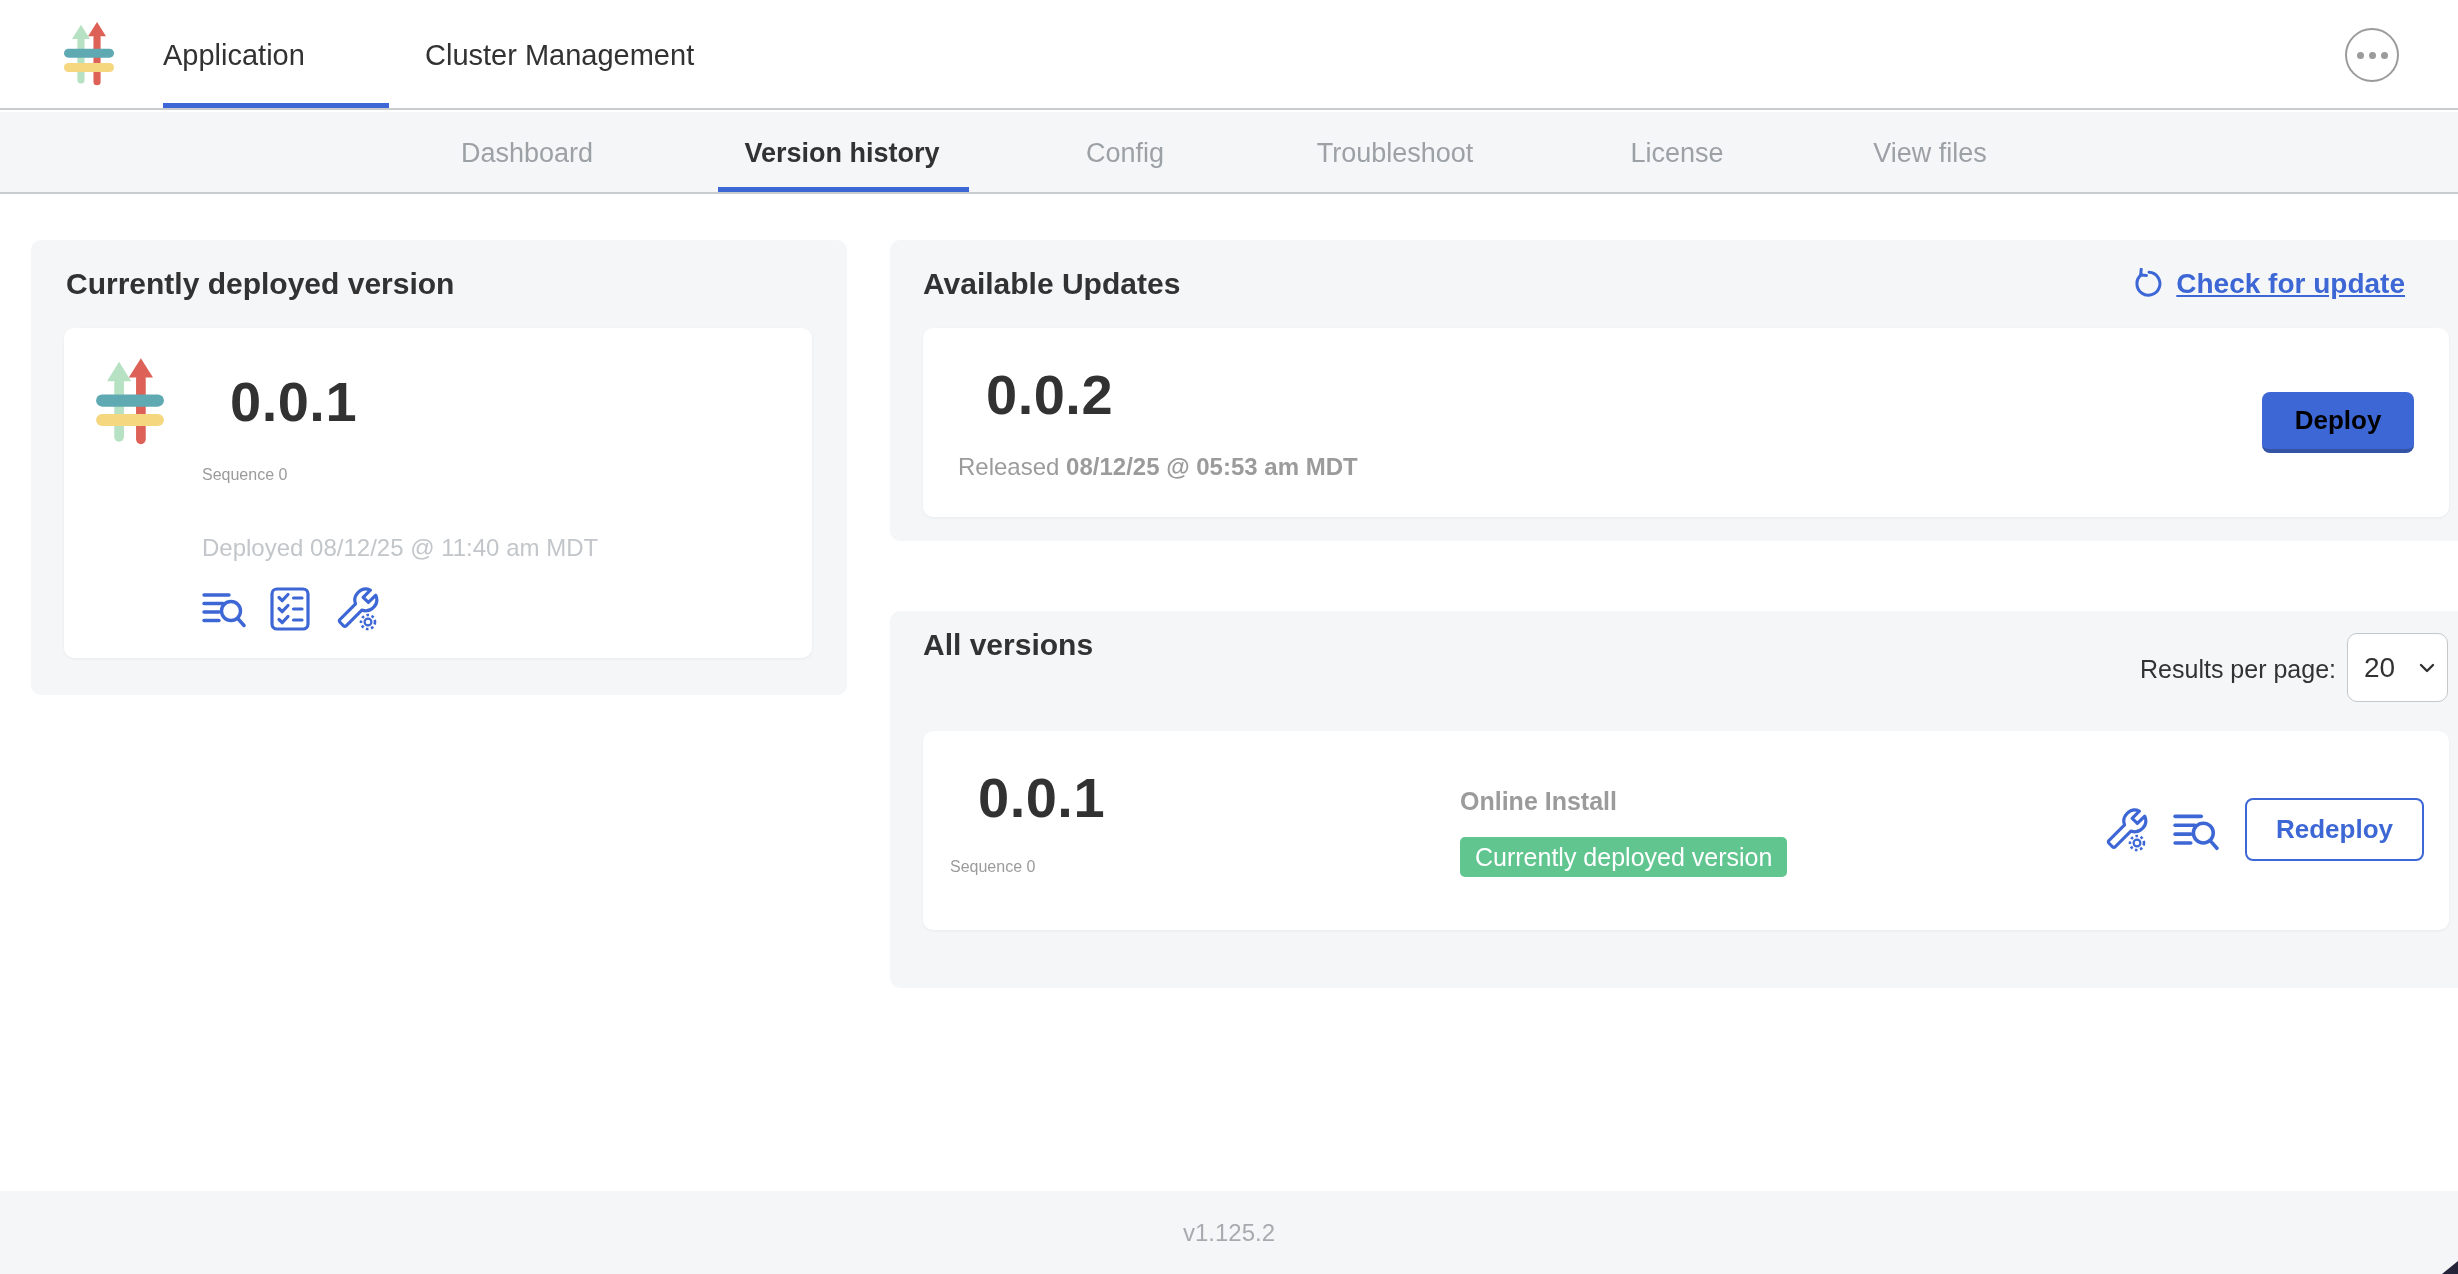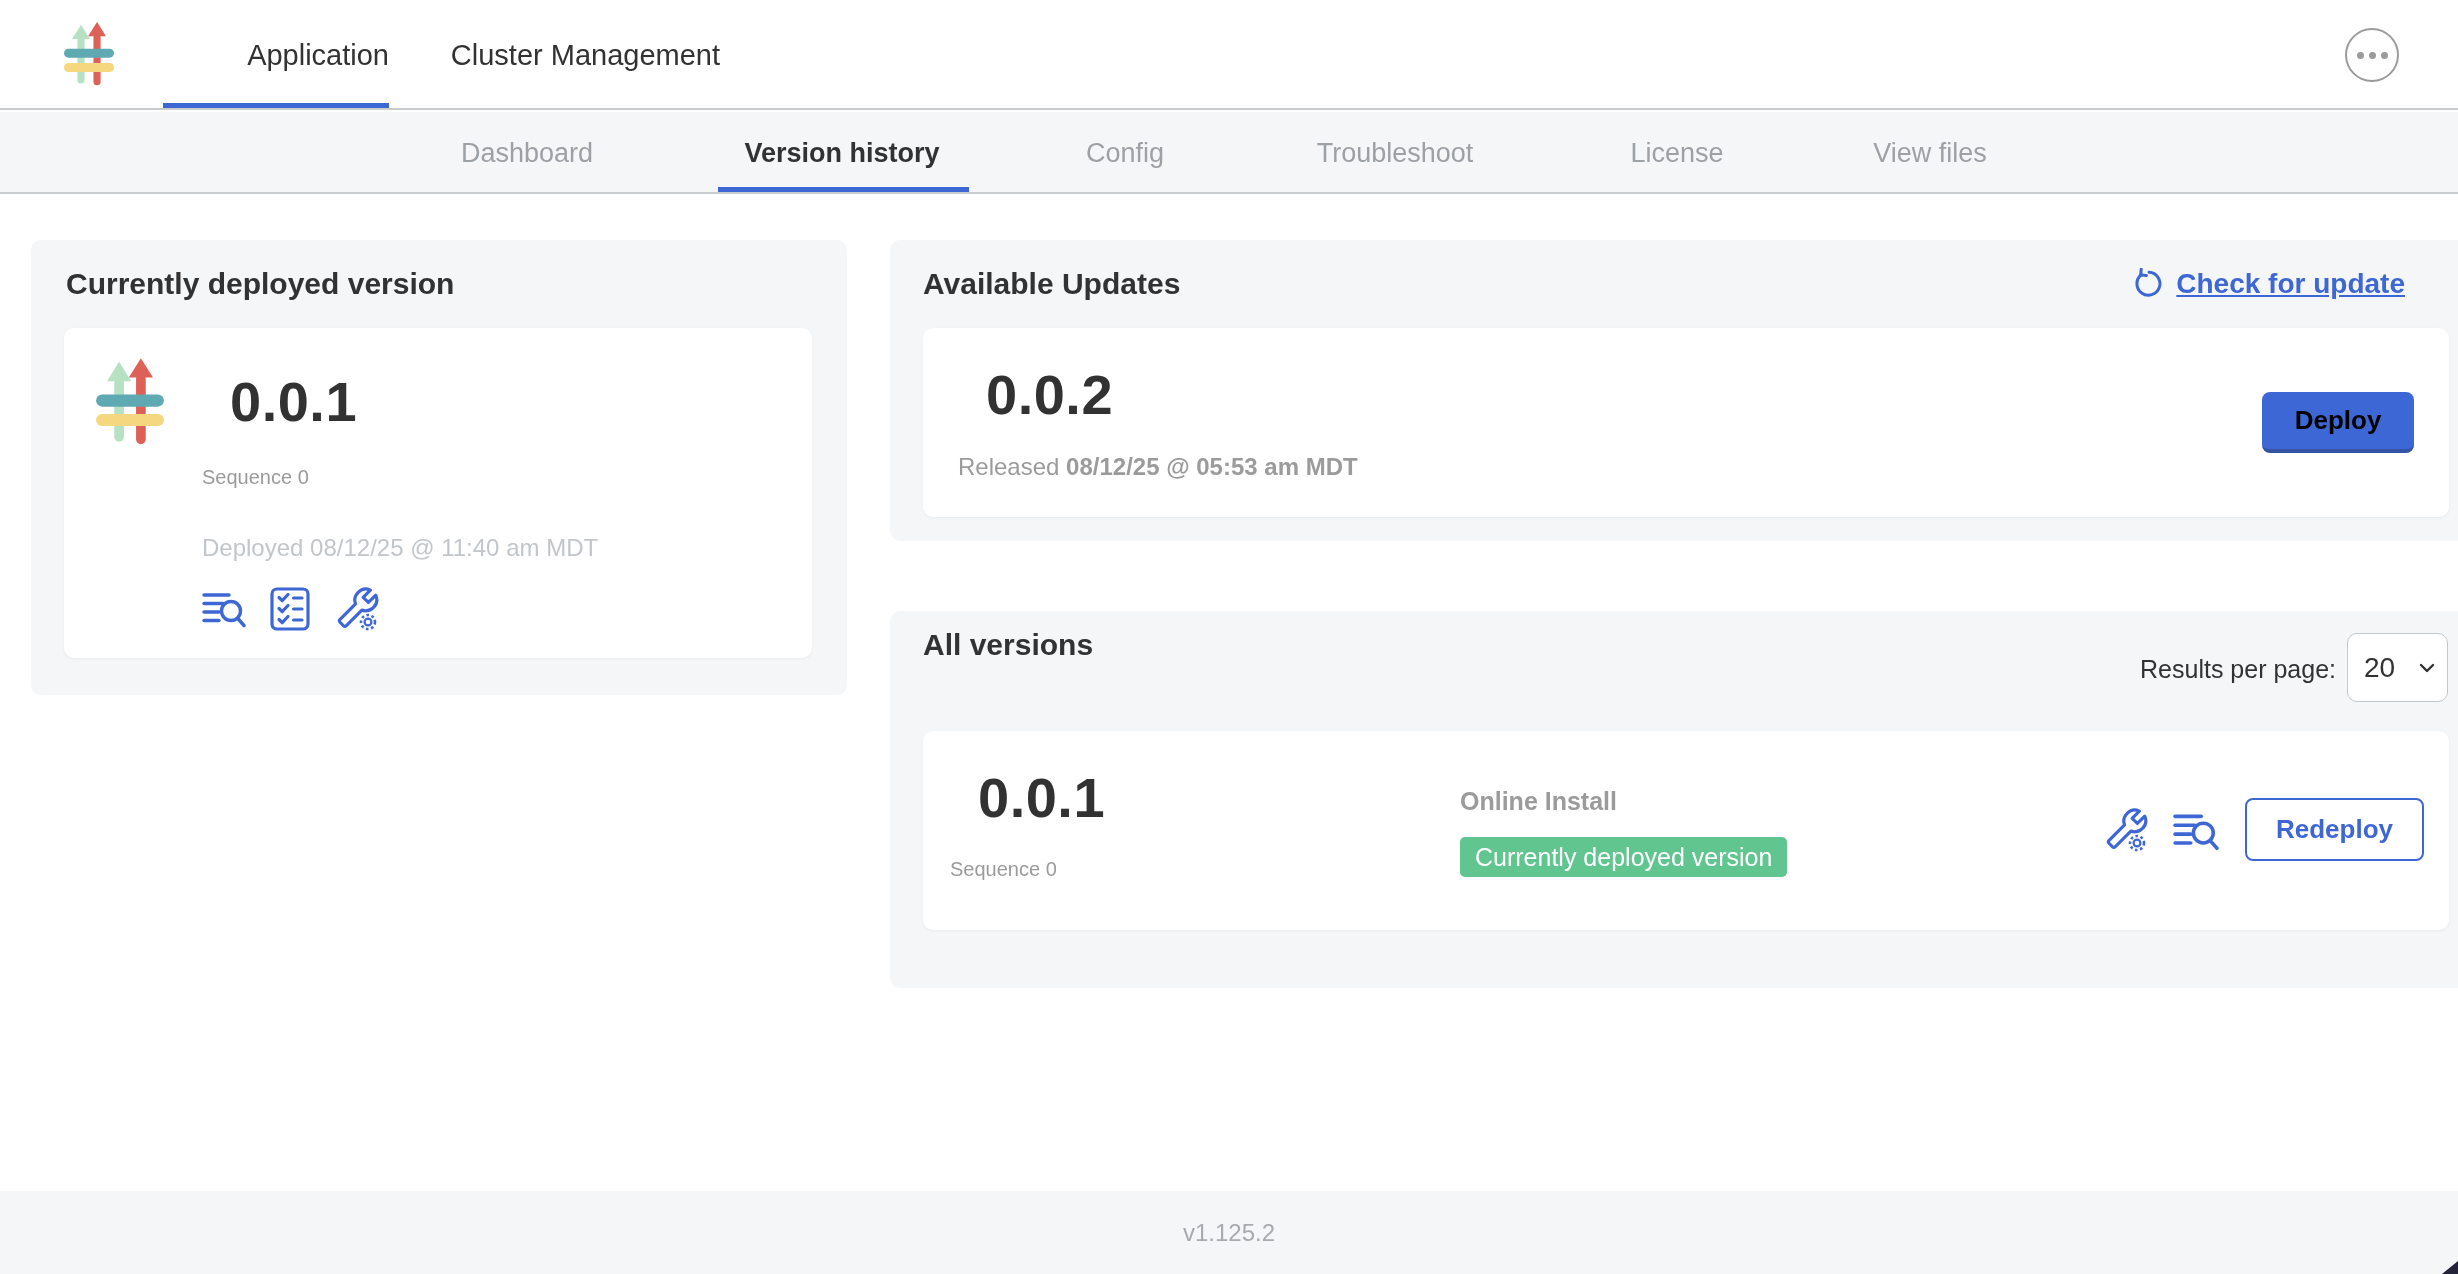--- a/index.html
+++ b/index.html
@@ -7,21 +7,21 @@
   body {
     position:relative; overflow:hidden; background:#ffffff;
     font-family:"Liberation Sans","DejaVu Sans",sans-serif; color:#323232;
   }
   .abs { position:absolute; }
 
   
   .header { position:absolute; left:0; top:0; width:2458px; height:110px;
     background:#ffffff; border-bottom:2px solid #c9ccce; }
   .header-tab { position:absolute; top:0; height:110px; line-height:110px;
-    text-align:right; font-size:29px; color:#323232; cursor:pointer; }
+    text-align:left; font-size:29px; color:#323232; cursor:pointer; }
   .tab-underline { position:absolute; bottom:0; height:5px; background:#3e67d6; }
   .menu-btn { position:absolute; left:2345px; top:28px; width:54px; height:54px;
     border:2.5px solid #9b9b9b; border-radius:50%; display:flex; align-items:center;
     justify-content:center; gap:5px; cursor:pointer; background:#fff; }
   .menu-btn i { width:7px; height:7px; border-radius:50%; background:#9b9b9b; display:block; }
 
   
   .subnav { position:absolute; left:0; top:112px; width:2458px; height:82px;
     background:#f5f6f8; border-bottom:2px solid #c9ccce; }
   .subnav-item { position:absolute; top:0; height:82px; line-height:82px;
@@ -29,21 +29,21 @@
   .subnav-item.active { color:#323232; font-weight:600; }
   .subnav-underline { position:absolute; left:718px; bottom:0; width:251px; height:5px; background:#3e67d6; }
 
   
   .gray-card { position:absolute; background:#f5f6f8; border-radius:10px; }
   .white-card { position:absolute; background:#ffffff; border-radius:10px;
     box-shadow:0 1px 3px rgba(50,50,50,0.06); }
   .card-title { position:absolute; font-size:30px; font-weight:700; color:#323232; line-height:36px; }
 
   .big-version { position:absolute; font-size:56px; font-weight:700; color:#323232; line-height:60px; letter-spacing:.5px;margin-left:28px; }
-  .seq-text { position:absolute; font-size:20px; color:#9b9b9b; }
+  .seq-text { position:absolute; font-size:16px; color:#9b9b9b; }
   .deployed-text { position:absolute; font-size:24px; color:#c2c6ca; }
   .released-text { position:absolute; font-size:24px; color:#9b9b9b; }
   .released-text b { font-weight:700; color:#9b9b9b; }
 
   .icon-row { position:absolute; display:flex; gap:24px; align-items:center; }
   .action-icon { display:block; cursor:pointer; }
 
   .btn-primary { position:absolute; background:#3e67d6; border:none; border-bottom:4px solid #3353a4;
     border-radius:8px; color:#000000; font-weight:700; font-size:26px;
     font-family:Liberation Sans, sans-serif; cursor:pointer; }

